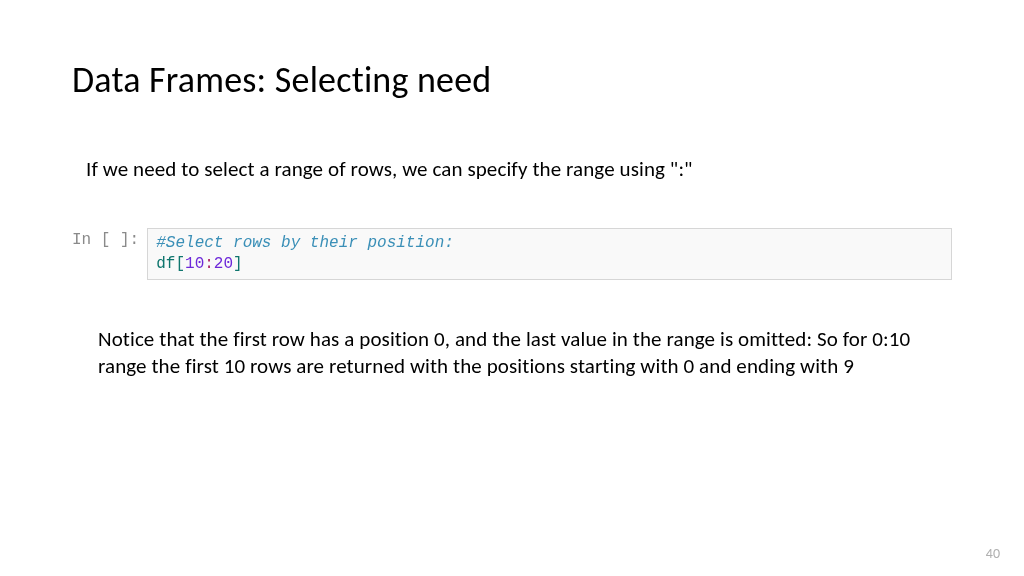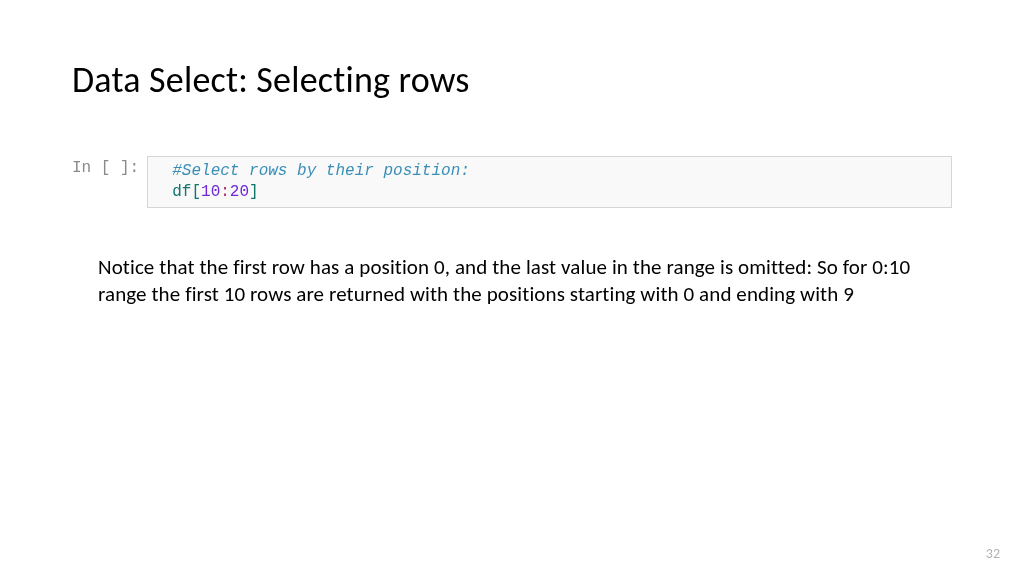--- a/index.html
+++ b/index.html
@@ -47,21 +47,21 @@
       padding-top: 3px;
       padding-right: 8px;
       white-space: pre;
       min-width: 72px;
       text-align: right;
     }
     .code-cell {
       flex: 1;
       border: 1px solid #d6d6d6;
       background: #f9f9f9;
-      padding: 4px 24px;
+      padding: 4px 8px;
       font-family: 'Courier New', monospace;
       font-size: 16px;
       line-height: 1.3;
     }
     .code-comment {
       color: #3a8fb7;
       font-style: italic;
     }
     .code-plain {
       color: #0f766e;
@@ -85,27 +85,28 @@
       bottom: 14px;
       right: 24px;
       font-size: 14px;
       color: #b0b0b0;
     }
   </style>
 </head>
 <body>
 
 <div class="slide">
-  <h1 class="title">Data Select: Selecting rows</h1>
+  <h1 class="title">Data Frames: Selecting need</h1>
 
+  <p class="intro-text">If we need to select a range of rows, we can specify the range using ":"</p>
 
   <div class="cell-container">
     <div class="cell-prompt">In [ ]:</div>
     <div class="code-cell">
       <div><span class="code-comment">#Select rows by their position:</span></div>
       <div><span class="code-plain">df[</span><span class="code-number">10</span><span class="code-operator">:</span><span class="code-number">20</span><span class="code-plain">]</span></div>
     </div>
   </div>
 
   <p class="explanation">Notice that the first row has a position 0, and the last value in the range is omitted: So for 0:10 range the first 10 rows are returned with the positions starting with 0 and ending with 9</p>
 
-  <div class="page-number">32</div>
+  <div class="page-number">40</div>
 </div>
 
 </body></html>

